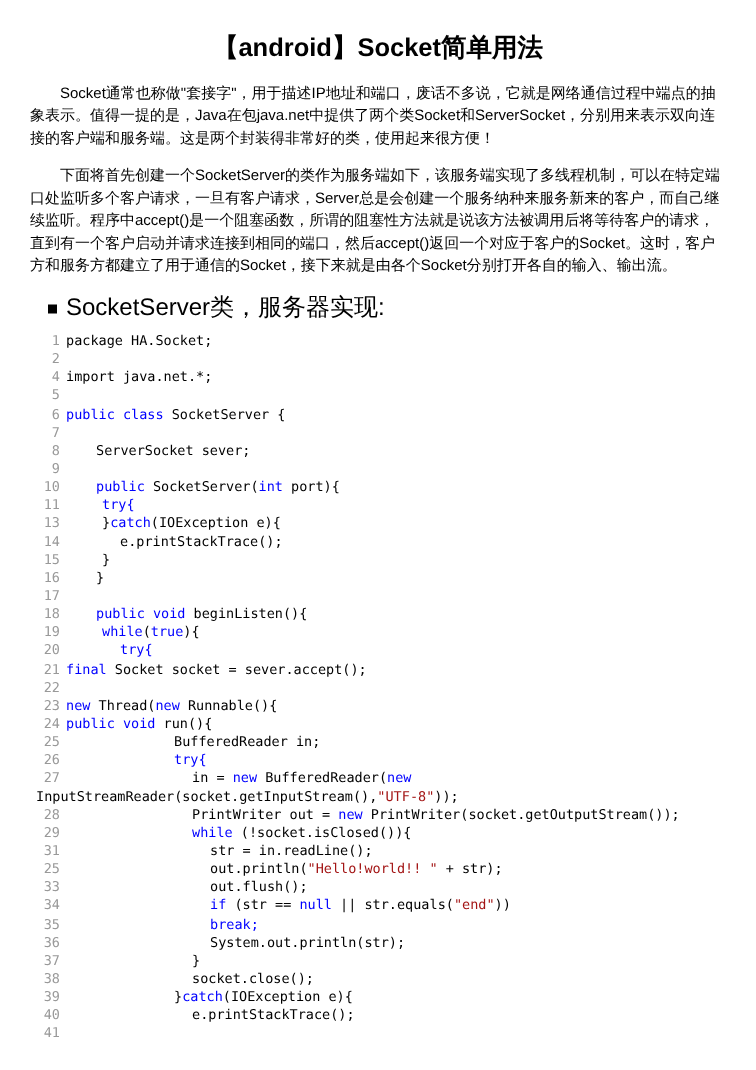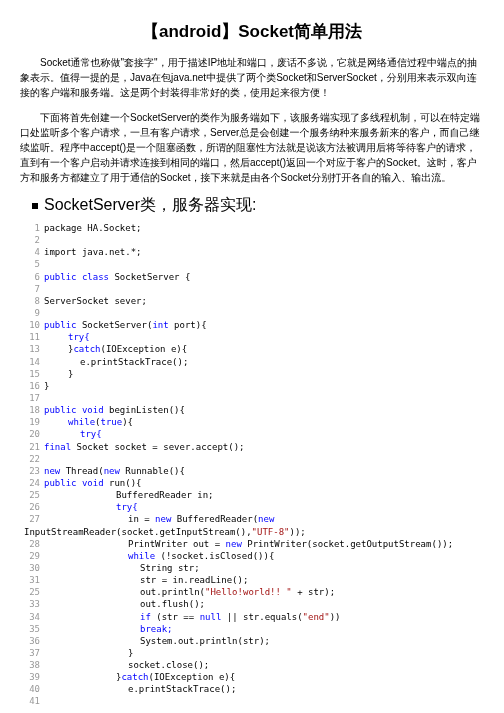--- a/index.html
+++ b/index.html
@@ -3,21 +3,21 @@
 <meta charset="utf-8">
 <style>
 body{margin:0;padding:20px;font-family:Arial,sans-serif;font-size:10px;width:504px;box-sizing:border-box;background:#fff}
 h1{font-size:17px;font-weight:bold;text-align:center;margin:0 0 12px 0}
 .para{font-size:10px;line-height:1.5;margin:0 0 10px 0;text-indent:2em}
 .section-title{font-size:16px;margin:8px 0 6px 12px}
 .code-block{font-family:Consolas,monospace;font-size:9px;line-height:1.35;margin-left:4px}
 .ln{display:inline-block;width:16px;text-align:right;color:#999;margin-right:4px}
 .kw{color:#0000ff}
 .str{color:#a31515}
-.ind1{margin-left:0}.ind2{margin-left:24px}.ind3{margin-left:36px}.ind4{}.ind5{}.ind6{margin-left:72px}.ind7{margin-left:84px}.ind8{margin-left:96px}
+.ind1{margin-left:20px}.ind2{margin-left:24px}.ind3{margin-left:36px}.ind4{}.ind5{}.ind6{margin-left:72px}.ind7{margin-left:84px}.ind8{margin-left:96px}
 .bullet{display:inline-block;width:6px;height:6px;background:#000;vertical-align:middle;margin-right:6px}
 </style>
 </head>
 <body>
 
 <h1>【android】Socket简单用法</h1>
 
 <p class="para">Socket通常也称做"套接字"，用于描述IP地址和端口，废话不多说，它就是网络通信过程中端点的抽象表示。值得一提的是，Java在包java.net中提供了两个类Socket和ServerSocket，分别用来表示双向连接的客户端和服务端。这是两个封装得非常好的类，使用起来很方便！</p>
 <p class="para">下面将首先创建一个SocketServer的类作为服务端如下，该服务端实现了多线程机制，可以在特定端口处监听多个客户请求，一旦有客户请求，Server总是会创建一个服务纳种来服务新来的客户，而自己继续监听。程序中accept()是一个阻塞函数，所谓的阻塞性方法就是说该方法被调用后将等待客户的请求，直到有一个客户启动并请求连接到相同的端口，然后accept()返回一个对应于客户的Socket。这时，客户方和服务方都建立了用于通信的Socket，接下来就是由各个Socket分别打开各自的输入、输出流。</p>
 
@@ -44,21 +44,20 @@
 <div><span class="ln">20</span><span class="ind3"><span class="kw">try{</span></span></div>
 <div><span class="ln">21</span><span class="ind4"><span class="kw">final</span><span> Socket socket = sever.accept();</span></span></div>
 <div><span class="ln">22</span></div>
 <div><span class="ln">23</span><span class="ind4"><span class="kw">new</span><span> Thread(</span><span class="kw">new</span><span> Runnable(){</span></span></div>
 <div><span class="ln">24</span><span class="ind5"><span class="kw">public void</span><span> run(){</span></span></div>
 <div><span class="ln">25</span><span class="ind6">BufferedReader in;</span></div>
 <div><span class="ln">26</span><span class="ind6"><span class="kw">try{</span></span></div>
 <div><span class="ln">27</span><span class="ind7"><span>in = </span><span class="kw">new</span><span> BufferedReader(</span><span class="kw">new</span><span> InputStreamReader(socket.getInputStream(),</span><span class="str">"UTF-8"</span><span>));</span></span></div>
 <div><span class="ln">28</span><span class="ind7"><span>PrintWriter out = </span><span class="kw">new</span><span> PrintWriter(socket.getOutputStream());</span></span></div>
 <div><span class="ln">29</span><span class="ind7"><span class="kw">while</span><span> (!socket.isClosed()){</span></span></div>
-<div><span class="ln">30</span><span class="ind8">String str;</span></div>
 <div><span class="ln">31</span><span class="ind8">str = in.readLine();</span></div>
 <div><span class="ln">25</span><span class="ind8"><span>out.println(</span><span class="str">"Hello!world!! "</span><span> + str);</span></span></div>
 <div><span class="ln">33</span><span class="ind8">out.flush();</span></div>
 <div><span class="ln">34</span><span class="ind8"><span class="kw">if</span><span> (str == </span><span class="kw">null</span><span> || str.equals(</span><span class="str">"end"</span><span>))</span></span></div>
 <div><span class="ln">35</span><span class="ind8"><span class="kw">break;</span></span></div>
 <div><span class="ln">36</span><span class="ind8">System.out.println(str);</span></div>
 <div><span class="ln">37</span><span class="ind7">}</span></div>
 <div><span class="ln">38</span><span class="ind7">socket.close();</span></div>
 <div><span class="ln">39</span><span class="ind6"><span>}</span><span class="kw">catch</span><span>(IOException e){</span></span></div>
 <div><span class="ln">40</span><span class="ind7">e.printStackTrace();</span></div>

